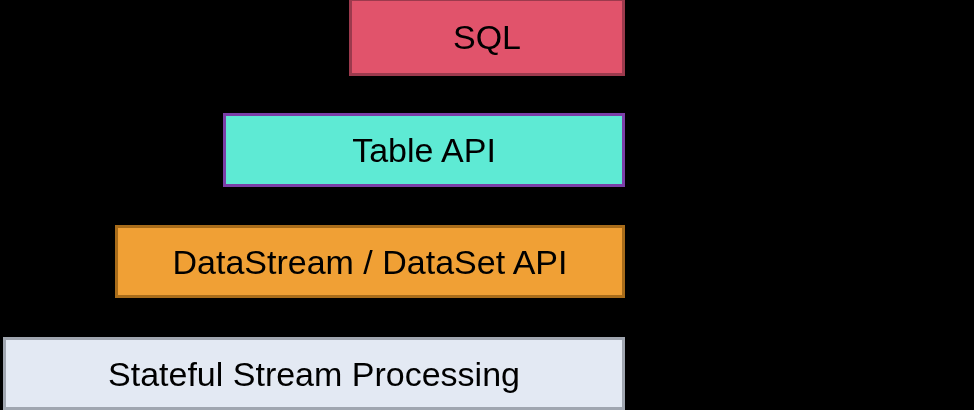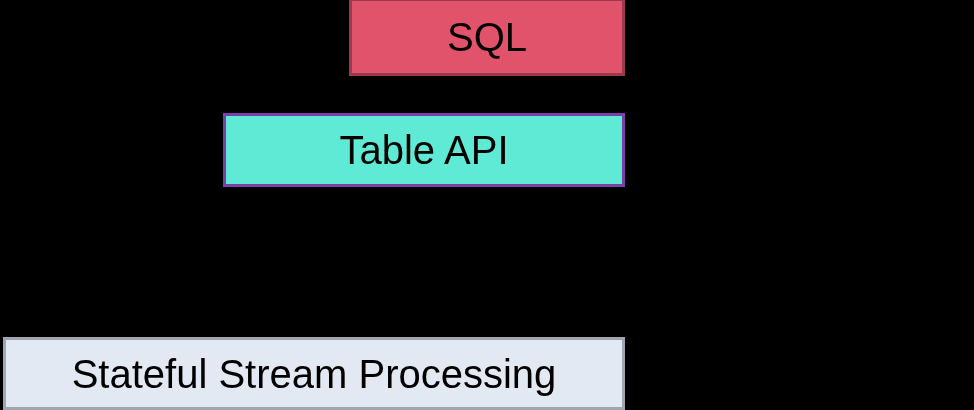--- a/index.html
+++ b/index.html
@@ -21,21 +21,21 @@
     box-sizing: border-box;
     display: flex;
     align-items: center;
     justify-content: center;
     border-style: solid;
     border-width: 3px;
   }
   .layer-label {
     color: #000000;
     font-family: "Liberation Sans", sans-serif;
-    font-size: 40px;
+    font-size: 34px;
     font-weight: 400;
     line-height: 1;
     letter-spacing: 0px;
     white-space: nowrap;
     text-align: center;
   }
   
   #layer-sql       { left: 349px; top: -2px;  width: 276px; height: 78px; }
   #layer-table-api { left: 223px; top: 113px; width: 402px; height: 74px; }
   #layer-datastream{ left: 115px; top: 225px; width: 510px; height: 73px; }
@@ -47,18 +47,21 @@
 <div id="canvas" style="background-color: rgb(0, 0, 0);">
 
   <div class="layer-box" id="layer-sql" style="background-color: rgb(225, 83, 107); border-color: rgb(156, 58, 77);">
     <span class="layer-label" style="color: rgb(0, 0, 0);">SQL</span>
   </div>
 
   <div class="layer-box" id="layer-table-api" style="background-color: #5eead4; border-color: rgb(123, 63, 168);">
     <span class="layer-label" style="color: rgb(0, 0, 0);">Table API</span>
   </div>
 
+  <div class="layer-box" id="layer-datastream" style="background-color: rgb(240, 160, 53); border-color: rgb(168, 108, 26);">
+    <span class="layer-label" style="color: rgb(0, 0, 0);">DataStream / DataSet API</span>
+  </div>
 
   <div class="layer-box" id="layer-stateful" style="background-color: rgb(227, 233, 243); border-color: rgb(160, 166, 176);">
     <span class="layer-label" style="color: rgb(0, 0, 0);">Stateful Stream Processing</span>
   </div>
 
 </div>
 
 </body></html>

